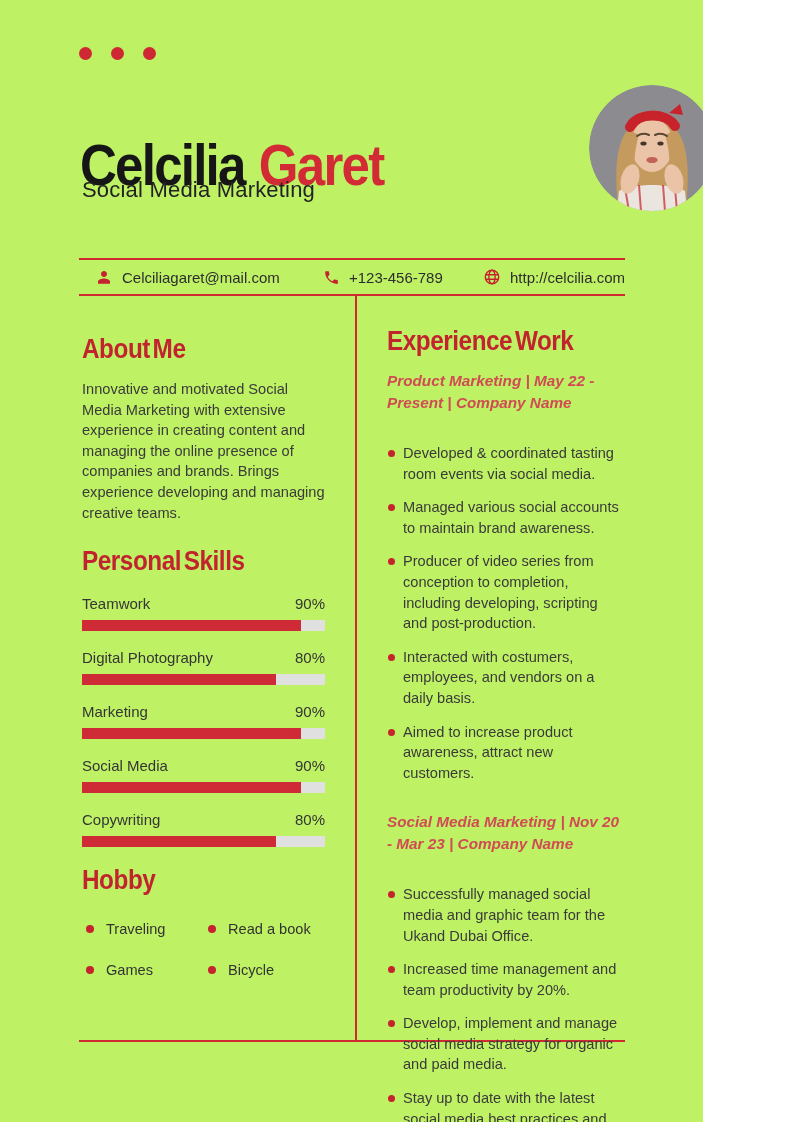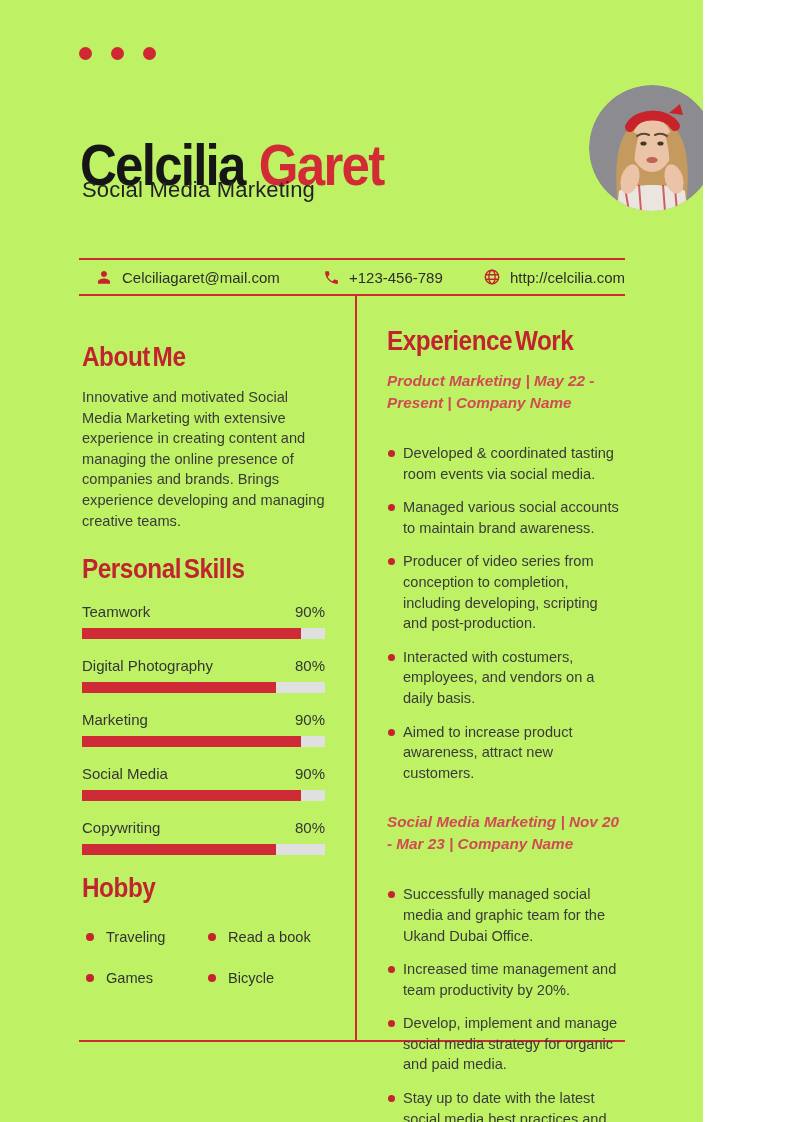--- a/index.html
+++ b/index.html
@@ -40,21 +40,21 @@
     padding-left:16px;
   }
   .contact-item { display:flex; align-items:center; gap:9px; font-size:15px; color:#2d2d2d; }
   .contact-item.c1 { width:265px; }
   .contact-item.c2 { width:186px; }
   .contact-item svg { display:block; }
   
   .columns { display:flex; height:744px; }
   .col-left {
     box-sizing:border-box; width:357px;
-    padding:16px 30px 0 82px;
+    padding:8px 30px 0 82px;
     border-right:2px solid #d02a30;
   }
   .col-right {
     box-sizing:border-box; flex:1;
     padding:0 79px 0 30px;
   }
   .section-title {
     margin:0; color:#c1242e;
     font-size:27px; line-height:30px; font-weight:800;
     letter-spacing:-0.5px; word-spacing:-4px;

